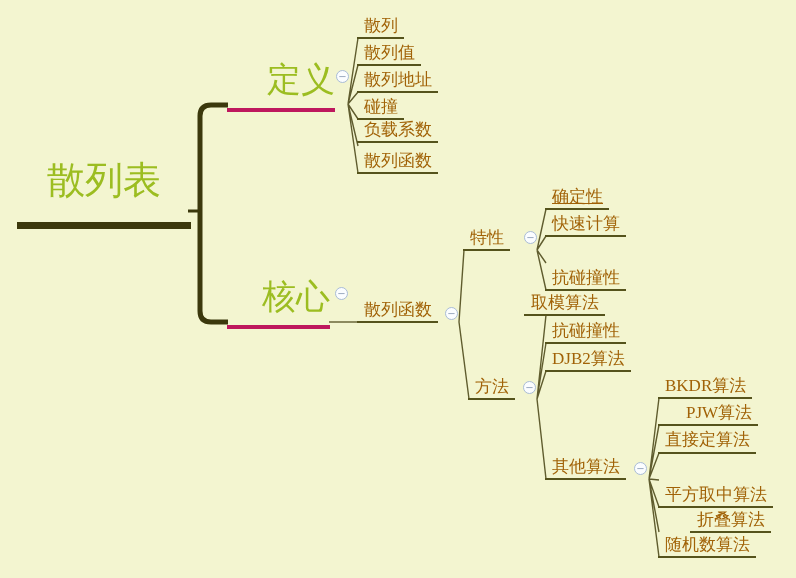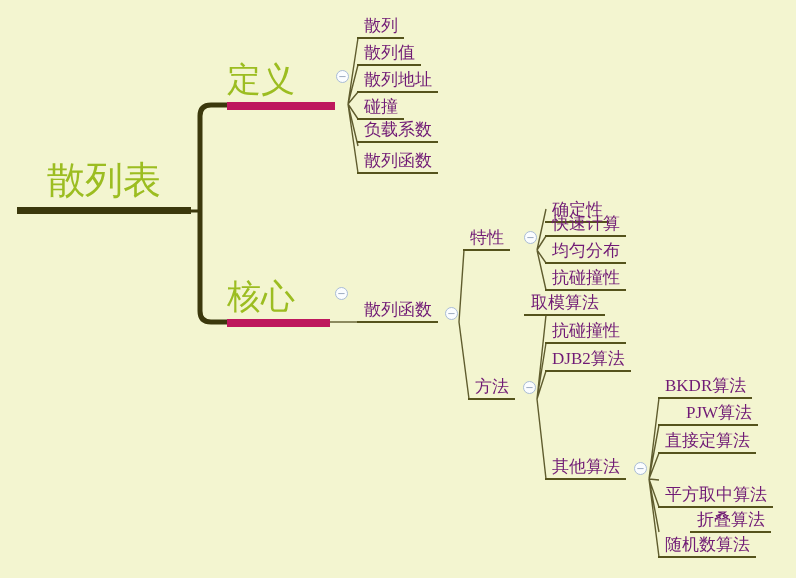--- a/index.html
+++ b/index.html
@@ -7,47 +7,47 @@
   #canvas{
     position:relative;
     width:796px;height:578px;
     background:#f3f5d0;
     overflow:hidden;
     font-family:"Liberation Serif","DejaVu Serif",serif;
   }
   #edges{position:absolute;left:0;top:0;}
   .node{
     position:absolute;
-    color:#701a75;
+    color:#a16207;
     font-size:17px;
     line-height:20px;
     padding:0 6px 1px 7px;
     border-bottom:2px solid #55531c;
     white-space:nowrap;
     cursor:default;
   }
   .branch{
     position:absolute;
     box-sizing:border-box;
     color:#9cbd21;
     font-size:34px;
     line-height:40px;
-    padding-bottom:2px;
-    border-bottom:8px solid #be185d;
-    text-align:left;
+    padding-bottom:8px;
+    border-bottom:4px solid #be185d;
+    text-align:right;
     white-space:nowrap;
     cursor:default;
   }
   .root-node{
     position:absolute;
     box-sizing:border-box;
     color:#9cbd21;
     font-size:38px;
     line-height:48px;
-    padding-bottom:3px;
+    padding-bottom:18px;
     border-bottom:7px solid #3b380c;
     text-align:center;
     white-space:nowrap;
     cursor:default;
   }
   .collapse{
     position:absolute;
     box-sizing:border-box;
     width:13px;height:13px;
     border:1px solid #a9bcd6;
@@ -89,35 +89,34 @@
 
   <div class="branch" style="left:227px;top:277px;width:103px;">核心</div>
   <div class="collapse" style="left:335px;top:287px;">−</div>
 
   <div class="node" style="left:357px;top:300px;">散列函数</div>
   <div class="collapse" style="left:445px;top:307px;">−</div>
 
   <div class="node" style="left:463px;top:228px;">特性</div>
   <div class="collapse" style="left:524px;top:231px;">−</div>
 
-  <div class="node" style="left:545px;top:200px;">确定性</div>
+  <div class="node" style="left:545px;top:187px;text-decoration:underline;">确定性</div>
   <div class="node" style="left:545px;top:214px;">快速计算</div>
-  <div class="node" style="left:545px;top:241px;">均匀分布</div>
   <div class="node" style="left:545px;top:268px;">抗碰撞性</div>
 
   <div class="node" style="left:468px;top:377px;">方法</div>
   <div class="collapse" style="left:523px;top:381px;">−</div>
 
   <div class="node" style="left:524px;top:293px;">取模算法</div>
   <div class="node" style="left:545px;top:321px;">抗碰撞性</div>
   <div class="node" style="left:545px;top:349px;">DJB2算法</div>
 
   <div class="node" style="left:545px;top:457px;">其他算法</div>
   <div class="collapse" style="left:634px;top:462px;">−</div>
 
   <div class="node" style="left:658px;top:376px;">BKDR算法</div>
   <div class="node" style="left:658px;top:403px;padding-left:28px;">PJW算法</div>
-  <div class="node" style="left:658px;top:431px;">直接定算法</div>
+  <div class="node" style="left:658px;top:431px;font-family:Liberation Mono, monospace;">直接定算法</div>
   <div class="node" style="left:658px;top:485px;">平方取中算法</div>
   <div class="node" style="left:690px;top:510px;">折叠算法</div>
   <div class="node" style="left:658px;top:535px;">随机数算法</div>
 
 </div>
 
 </body></html>

